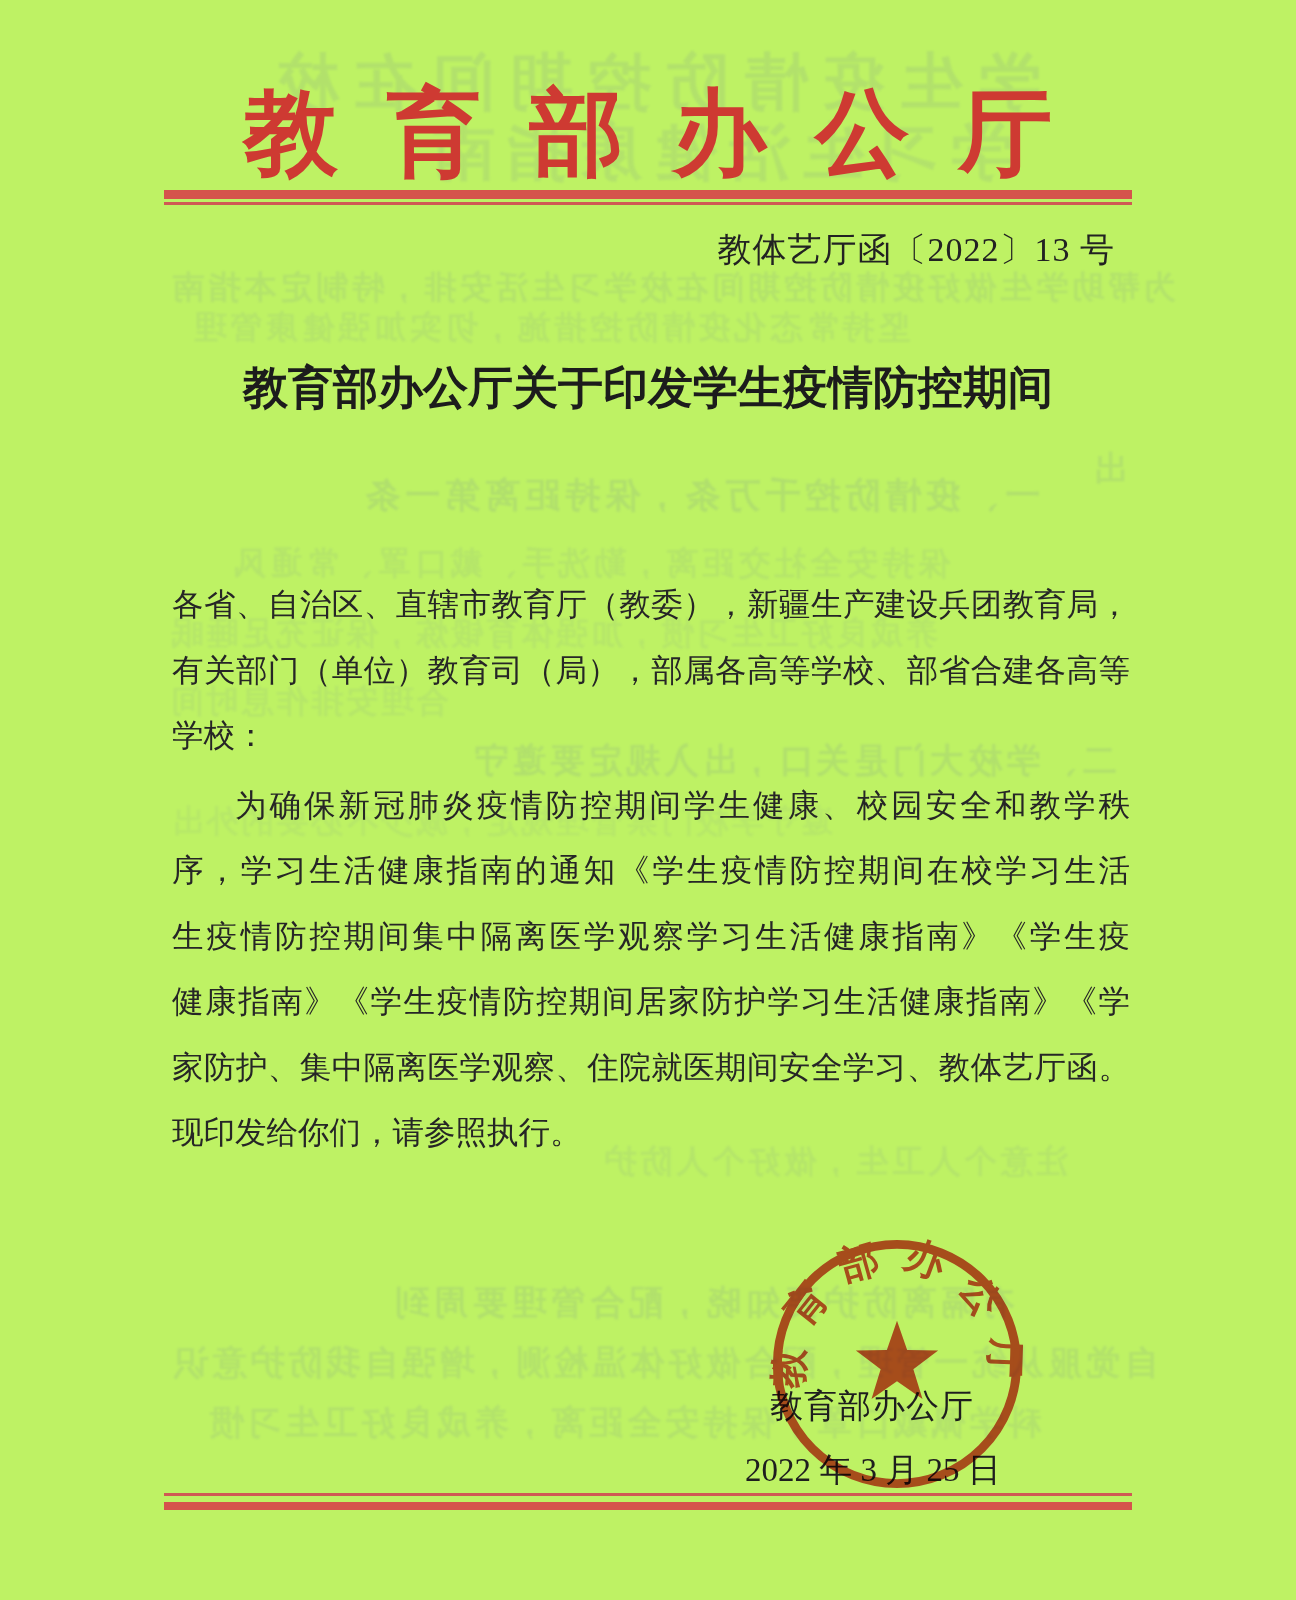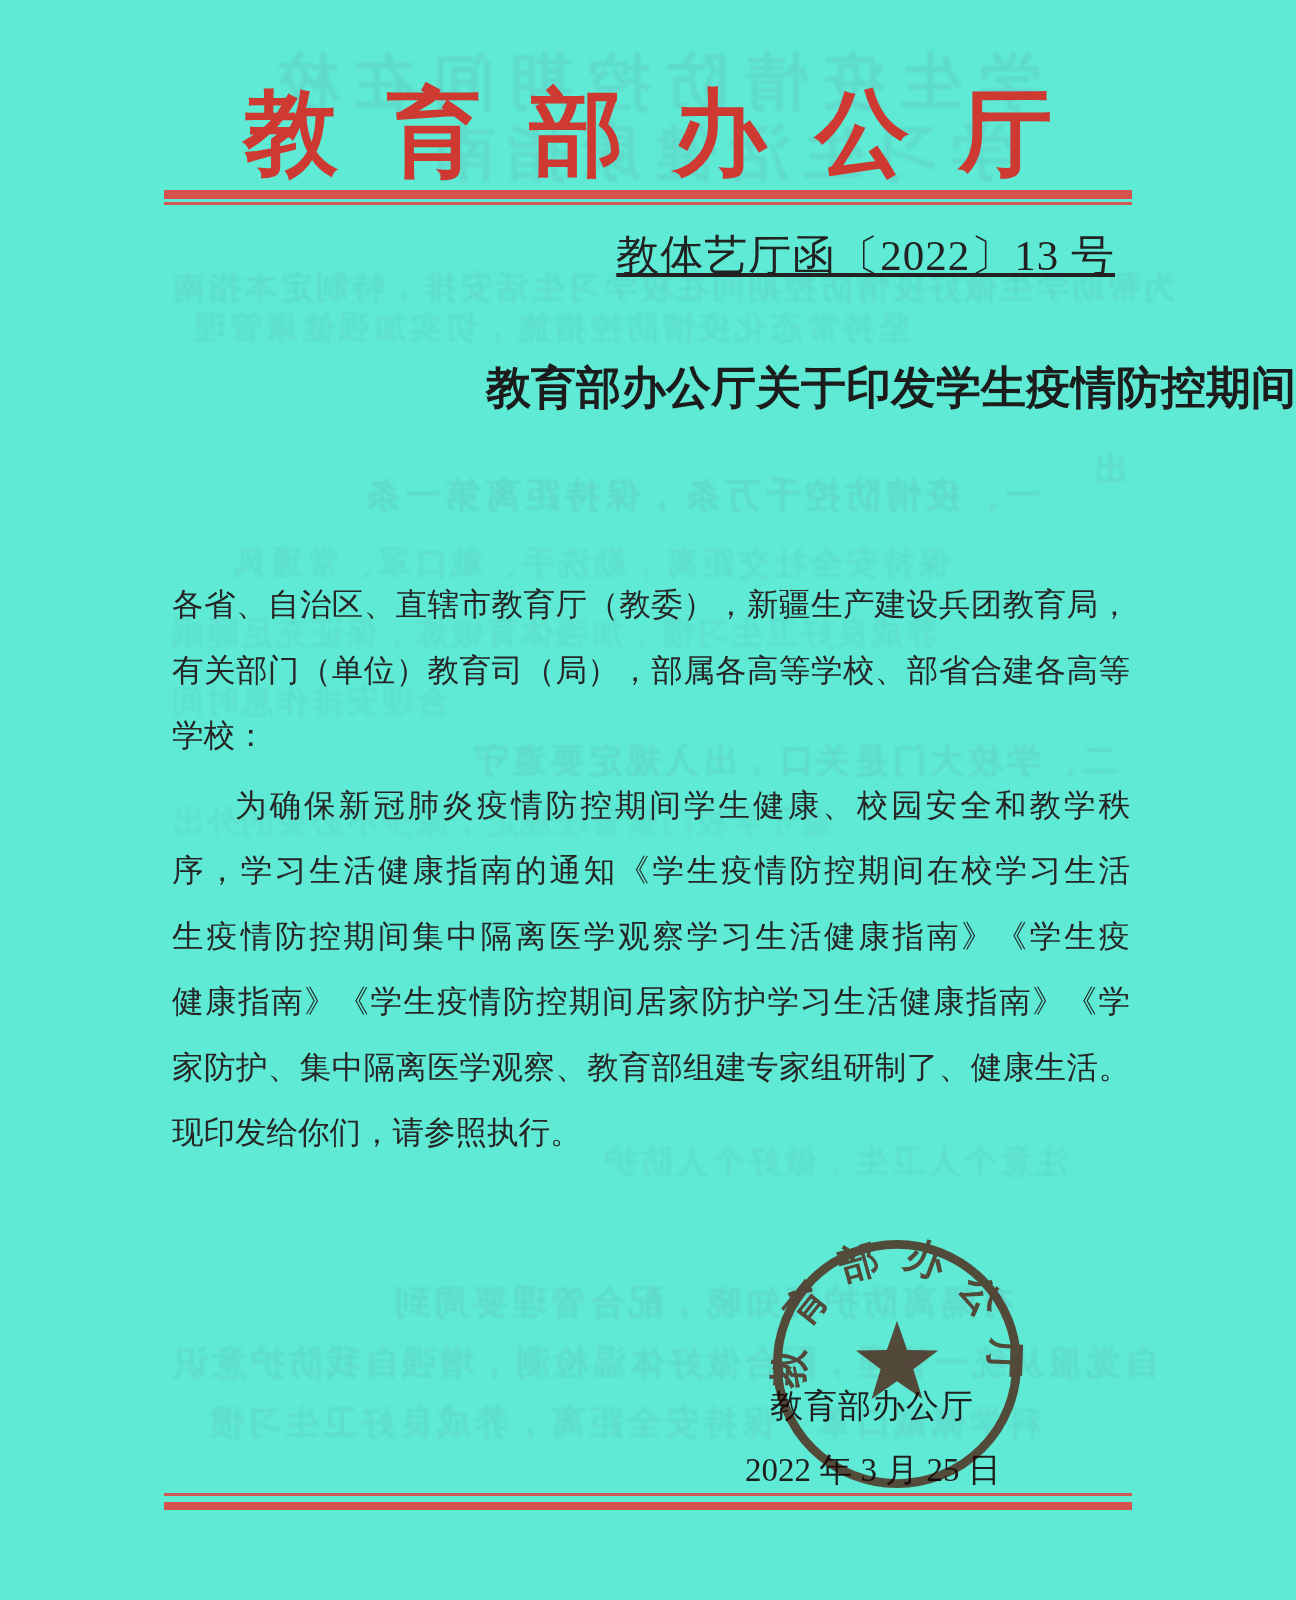--- a/index.html
+++ b/index.html
@@ -1,18 +1,18 @@
 <!DOCTYPE html>
 <html><head>
 <meta charset="utf-8">
 <style>
   html,body{margin:0;padding:0;background:#d9d9d9;}
   .page{
     position:relative;width:1296px;height:1600px;margin:0 auto;
-    background:#5eead4;overflow:hidden;
+    background:#bef264;overflow:hidden;
     font-family:"Liberation Serif","DejaVu Serif",serif;
   }
 
   
   .ghost{
     position:absolute;transform:scaleX(-1);color:#64789b;font-weight:bold;
     white-space:nowrap;filter:blur(1px);pointer-events:none;
   }
   .g0 {top:40px;  left:260px; font-size:62px; opacity:.13; letter-spacing:16px;}
   .g1 {top:110px; left:420px; font-size:62px; opacity:.12; letter-spacing:12px;}
@@ -37,25 +37,25 @@
     letter-spacing:.52em;text-indent:.52em;white-space:nowrap;
   }
   .rule{position:absolute;left:164px;width:968px;background:#d5534c;}
   .rule-top-thick{top:190px;height:9px;}
   .rule-top-thin {top:202px;height:3px;background:#cf5a54;}
   .rule-bot-thin {top:1493px;height:3px;background:#cf5a54;}
   .rule-bot-thick{top:1502px;height:8px;}
 
   .doc-number{
     position:absolute;top:227px;right:181px;
-    font-size:43px;color:#222;letter-spacing:1px;white-space:nowrap;z-index:2;text-decoration:underline;
+    font-size:34px;color:#222;letter-spacing:1px;white-space:nowrap;z-index:2;
   }
 
   .title{
-    position:absolute;top:348px;left:0;width:100%;text-align:right;
+    position:absolute;top:348px;left:0;width:100%;text-align:center;
     font-size:45px;font-weight:bold;color:#1c1c1c;line-height:80px;z-index:2;
   }
 
   
   .body-text{
     position:absolute;left:172px;top:572px;width:958px;
     font-size:31.5px;color:#262626;line-height:65.5px;z-index:2;
   }
   .bline{text-align:justify;text-align-last:justify;}
   .bline.short{text-align-last:left;}
@@ -115,21 +115,21 @@
   </div>
 
   <div class="body-text">
     <div class="bline">各省、自治区、直辖市教育厅（教委），新疆生产建设兵团教育局，</div>
     <div class="bline">有关部门（单位）教育司（局），部属各高等学校、部省合建各高等</div>
     <div class="bline short">学校：</div>
     <div class="bline indent para-gap">为确保新冠肺炎疫情防控期间学生健康、校园安全和教学秩</div>
     <div class="bline">序，学习生活健康指南的通知《学生疫情防控期间在校学习生活</div>
     <div class="bline">生疫情防控期间集中隔离医学观察学习生活健康指南》《学生疫</div>
     <div class="bline">健康指南》《学生疫情防控期间居家防护学习生活健康指南》《学</div>
-    <div class="bline">家防护、集中隔离医学观察、教育部组建专家组研制了、健康生活。</div>
+    <div class="bline">家防护、集中隔离医学观察、住院就医期间安全学习、教体艺厅函。</div>
     <div class="bline short">现印发给你们，请参照执行。</div>
   </div>
 
   <div class="signature">教育部办公厅</div>
   <div class="date">2022 年 3 月 25 日</div>
 
   <div class="seal">
     <svg viewBox="0 0 260 260" xmlns="http://www.w3.org/2000/svg">
       <circle cx="130" cy="130" r="121.5" fill="none" stroke="#dd4337" stroke-width="9"></circle>
       <polygon fill="#dd4337" points="130,86 140.3,115.8 171.8,116.4 146.6,135.4 155.9,165.6 130,147.5 104.1,165.6 113.4,135.4 88.2,116.4 119.7,115.8"></polygon>

